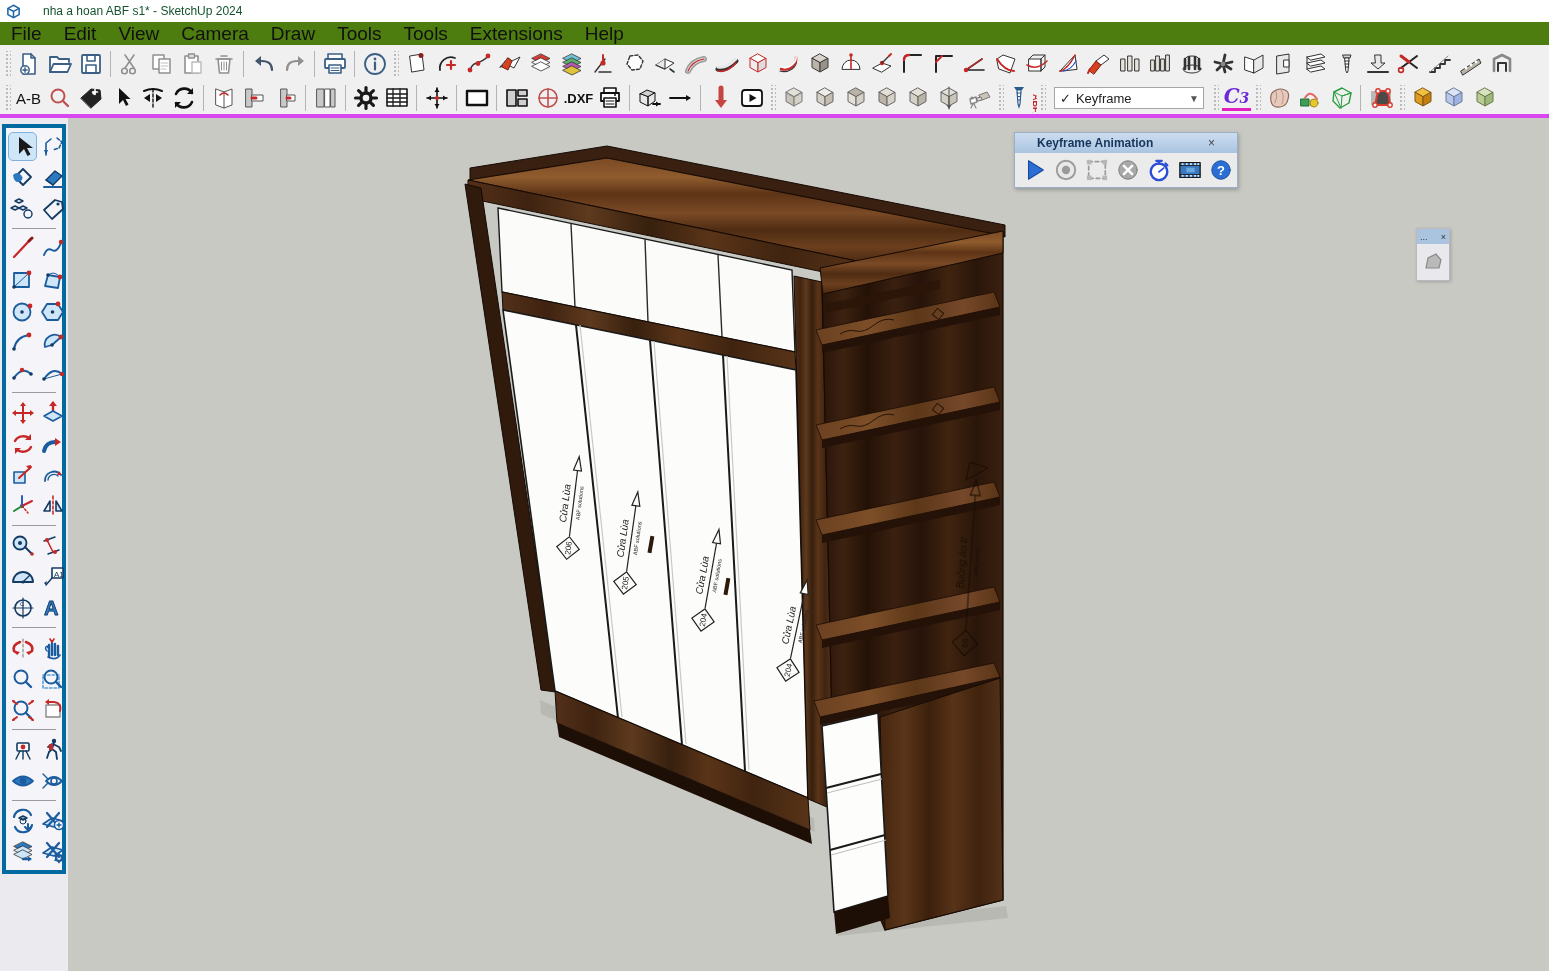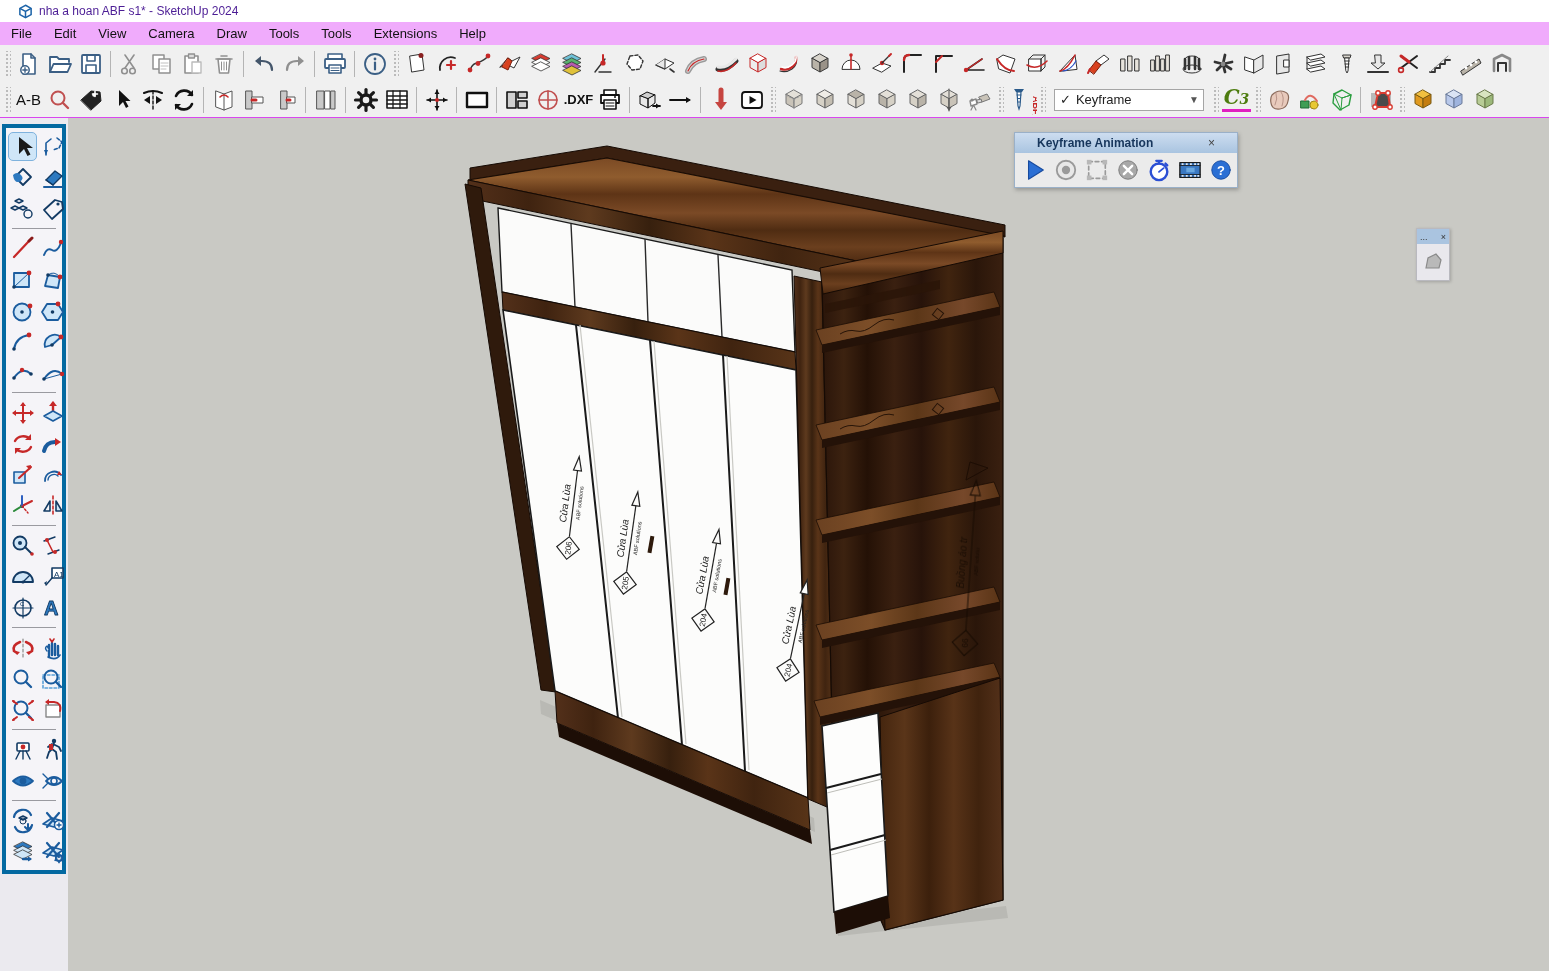--- a/index.html
+++ b/index.html
@@ -1,22 +1,22 @@
 <!DOCTYPE html>
 <html><head>
 <meta charset="utf-8">
 <style>
   *{box-sizing:border-box;margin:0;padding:0}
   html,body{width:1549px;height:971px;overflow:hidden;font-family:"Liberation Sans",sans-serif;background:#c9c9c4}
-  .titlebar{height:22px;background:#ffffff;display:flex;align-items:center;gap:6px;padding-left:18px;font-size:12px;color:#4c1d95}
-  .menubar{height:23px;background:#f0abfc;display:flex;align-items:center;font-size:13px;color:#111}
+  .titlebar{height:22px;background:#ffffff;display:flex;align-items:center;gap:22px;padding-left:6px;font-size:12px;color:#14532d}
+  .menubar{height:23px;background:#4d7c0f;display:flex;align-items:center;font-size:19px;color:#111}
   .menu-item{padding:3px 11px;cursor:default}
   .tb{background:#f0f0f0;display:flex;align-items:center;padding-left:2px}
   .tb1{height:37px}
-  .tb2{height:36px;border-bottom:1px solid #d946ef}
+  .tb2{height:36px;border-bottom:4px solid #d946ef}
   .tgroup{display:flex;align-items:center}
   .ticon{width:31px;height:30px;display:flex;align-items:center;justify-content:center;border-radius:3px}
   .sep{width:1px;height:26px;background:#b4b4b4;margin:0 4px}
   .grip{width:7px;height:26px;margin:0 2px;background:radial-gradient(#bbb 1px,transparent 1.2px);background-size:4px 4px;background-position:1px 2px}
   .main{position:relative;width:1549px;height:889px}
   .leftstrip{position:absolute;left:0;top:0;width:68px;height:100%;background:#ebeaef}
   .palette{position:absolute;left:2px;top:6px;width:64px;background:#f5f4f8;border:4px solid #0369a1;padding:4px 2px;display:flex;flex-direction:column}
   .pgrid{display:grid;grid-template-columns:30px 30px;justify-content:space-around;row-gap:2px}
   .picon{width:29px;height:29px;display:flex;align-items:center;justify-content:center;border-radius:5px;border:1px solid transparent}
   .picon.active{background:#cfe6f8;border:1px solid #7fb2dd}
@@ -29,21 +29,21 @@
   .kf-icon{width:24px;height:24px;display:flex;align-items:center;justify-content:center}
   .mini{position:absolute;left:1348px;top:110px;width:34px;background:#e9e8ed;border:1px solid #b9b9bf;box-shadow:1px 1px 3px rgba(0,0,0,.2)}
   .mini-title{height:15px;background:#aac4e0;display:flex;align-items:center;justify-content:space-between;padding:0 3px;font-size:9px;color:#333}
   .mini-body{height:36px;display:flex;align-items:center;justify-content:center}
   .abtext{font-size:15px;color:#111;letter-spacing:0;padding:0 2px;font-weight:500}
   .dxftext{font-size:13px;font-weight:bold;color:#111}
   .tagbox{display:flex;align-items:center;height:22px;width:150px;background:#fff;border:1px solid #a5a5a5;margin:0 6px;font-size:13px;color:#222}
   .tagbox .chk{padding:0 5px;font-size:13px}
   .tagbox .val{flex:1}
   .tagbox .arr{width:18px;color:#555;font-size:10px;text-align:center}
-  .c3{font-family:"DejaVu Serif",serif;font-style:italic;font-size:20px;font-weight:bold;color:#4d7c0f;border-bottom:3px solid #e020c0;line-height:20px;padding:0 2px}
+  .c3{font-family:"DejaVu Serif",serif;font-style:italic;font-size:20px;font-weight:bold;color:#6d28d9;border-bottom:3px solid #e020c0;line-height:20px;padding:0 2px}
   svg{display:block}
   text{font-family:"Liberation Sans",sans-serif}
 </style>
 </head>
 <body>
 
 <div class="titlebar">
   <span>
       <svg width="15" height="15" viewBox="0 0 24 24">
         <path d="M12 2l9 5v10l-9 5-9-5V7z" fill="none" stroke="#1c63a8" stroke-width="2.4"></path>

